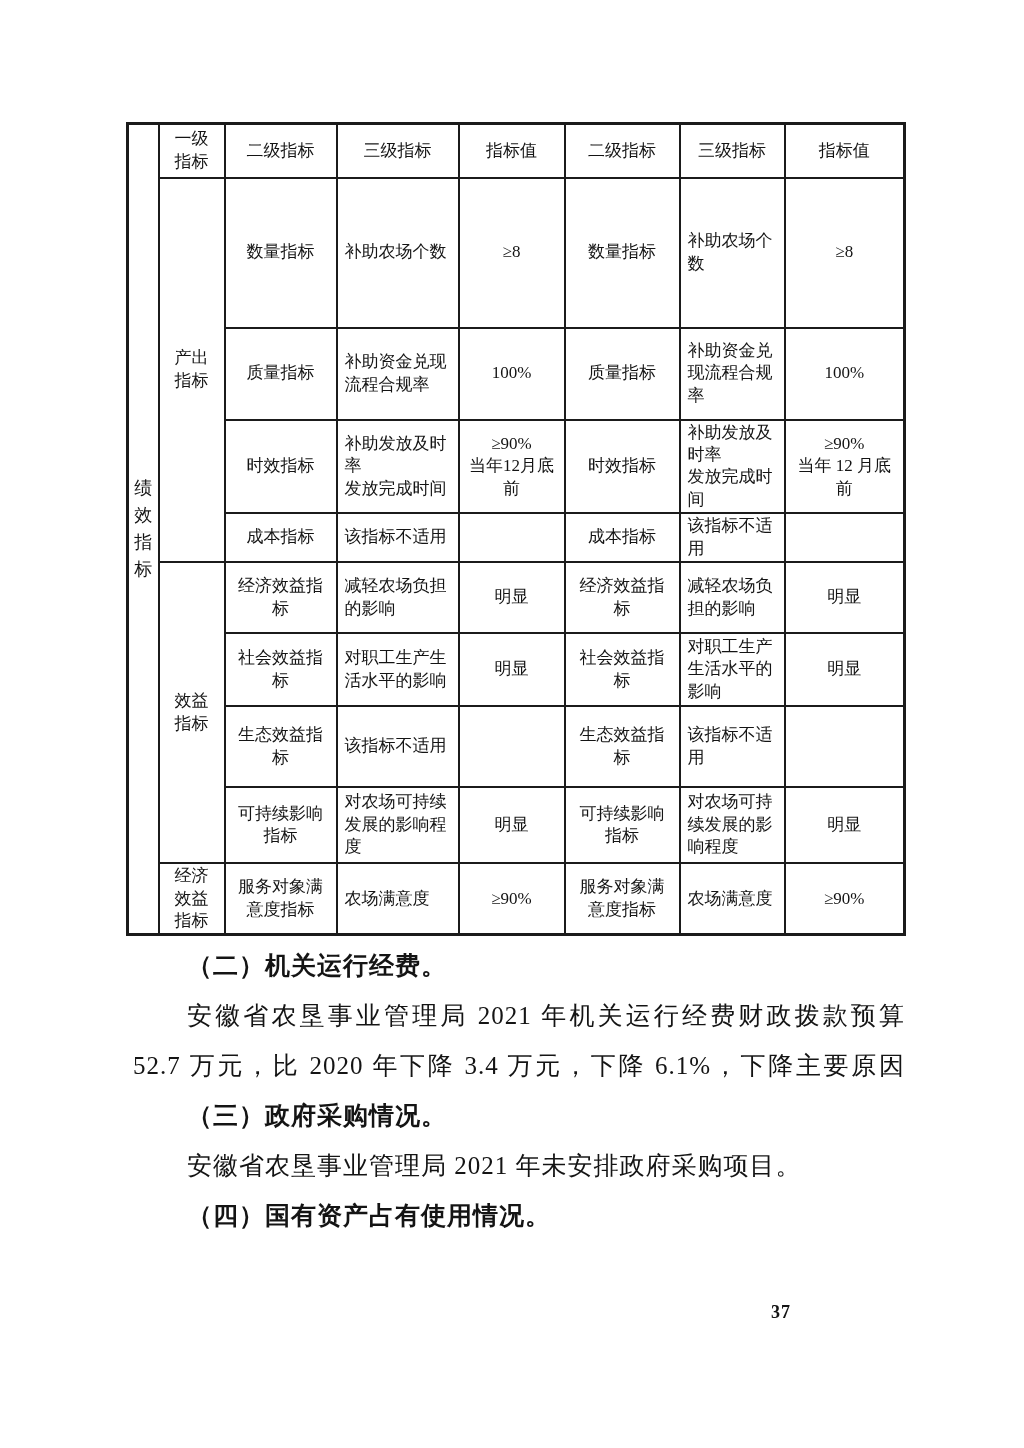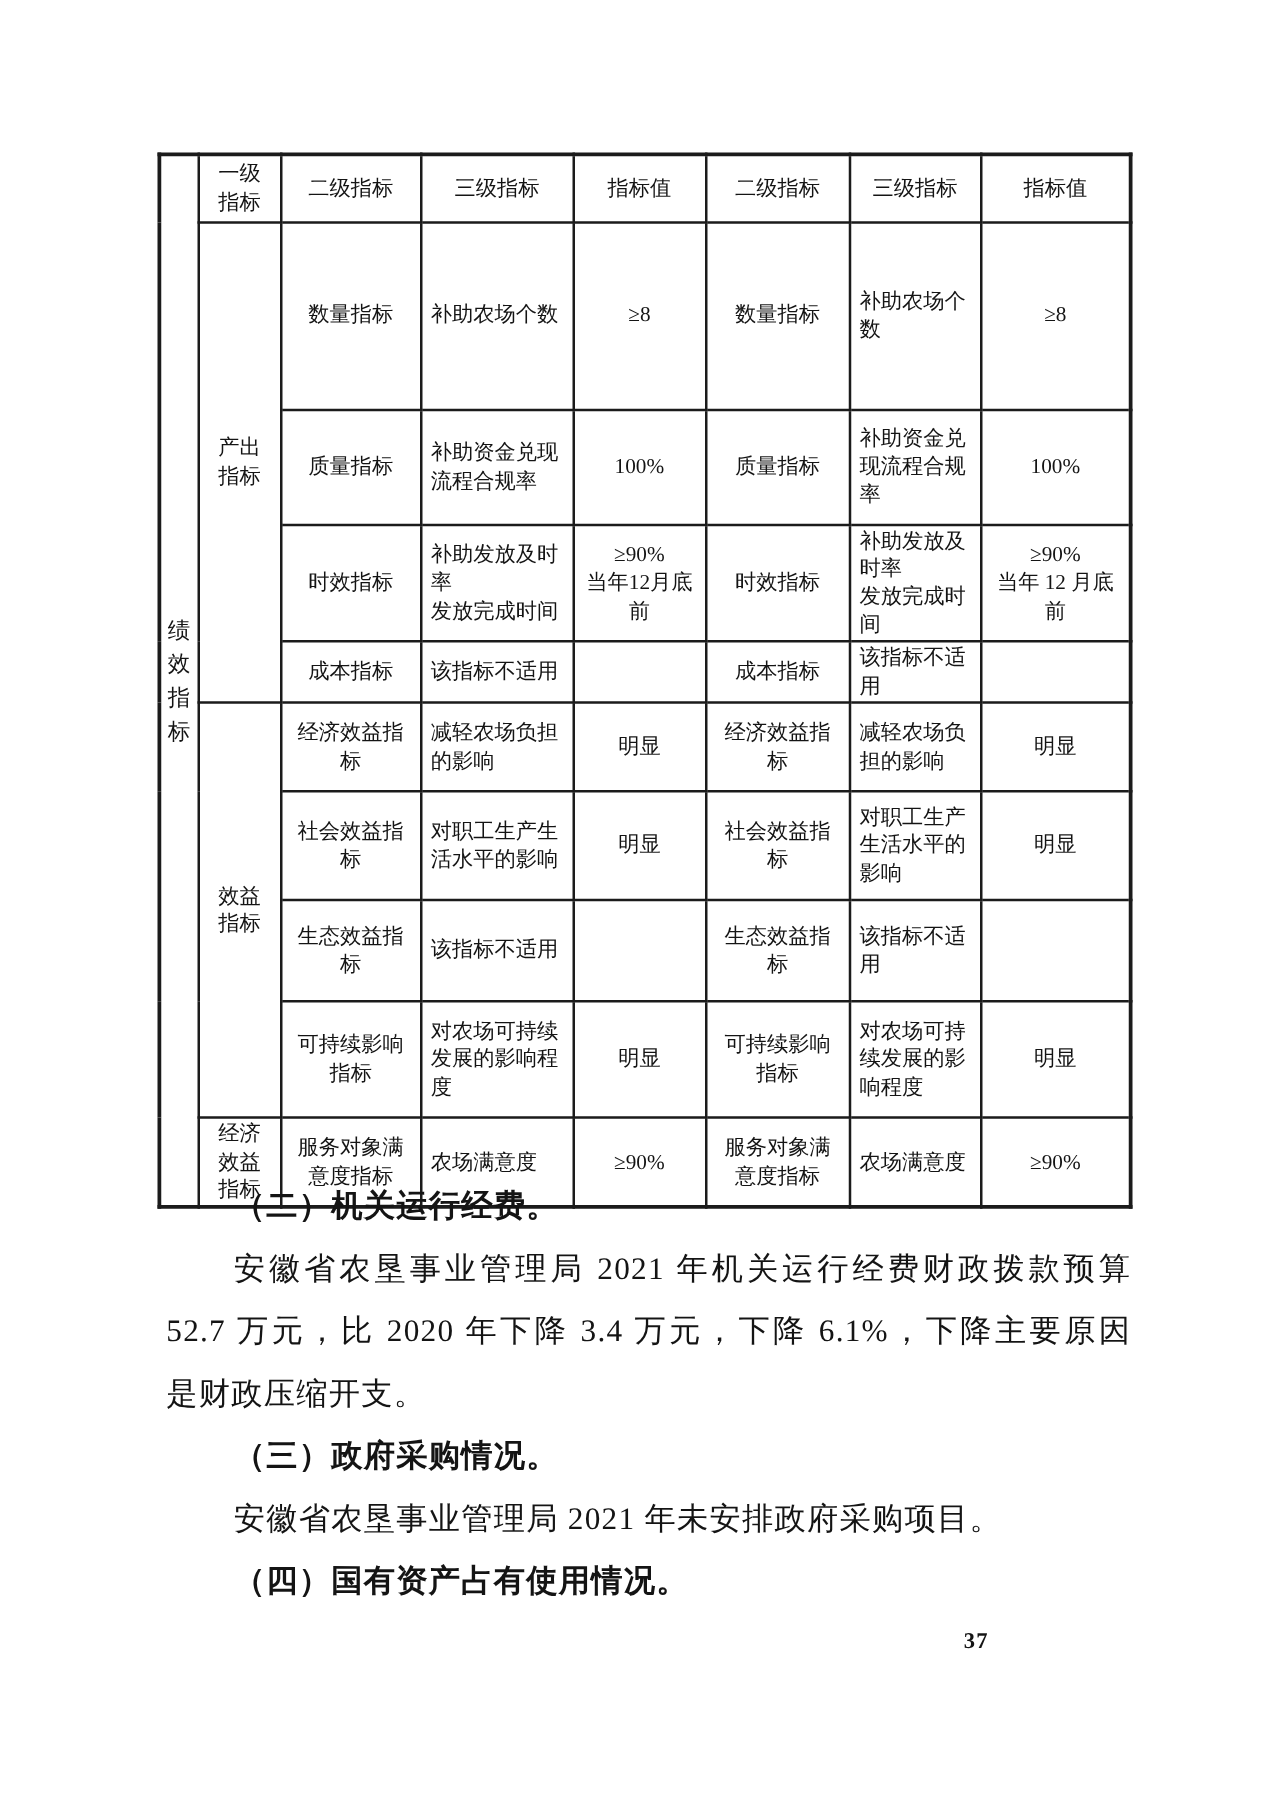--- a/index.html
+++ b/index.html
@@ -44,22 +44,22 @@
     word-break: break-all;
     text-align: center;
   }
   col.w0 { width: 31px; }  col.w1 { width: 66px; }
   col.w2 { width: 112px; } col.w3 { width: 122px; }
   col.w4 { width: 106px; } col.w5 { width: 115px; }
   col.w6 { width: 105px; } col.w7 { width: 120px; }
   tr.h0 { height: 54px; }  tr.h1 { height: 150px; }
   tr.h2 { height: 92px; }  tr.h3 { height: 92px; }
   tr.h4 { height: 48px; }  tr.h5 { height: 71px; }
-  tr.h6 { height: 87px; }  tr.h7 { height: 81px; }
-  tr.h8 { height: 93px; }  tr.h9 { height: 69px; }
+  tr.h6 { height: 73px; }  tr.h7 { height: 81px; }
+  tr.h8 { height: 76px; }  tr.h9 { height: 69px; }
 
   
   .content {
     position: absolute;
     left: 133px;
     top: 941px;
     width: 772px;
     font-size: 25px;
     line-height: 50px;
     letter-spacing: 1px;
@@ -185,21 +185,20 @@
         <td class="l">农场满意度</td>
         <td class="c">≥90%</td>
       </tr>
     </tbody>
   </table>
 
   <div class="content">
     <div class="heading">（二）机关运行经费。</div>
     <div class="pline first">安徽省农垦事业管理局 2021 年机关运行经费财政拨款预算</div>
     <div class="pline">52.7 万元，比 2020 年下降 3.4 万元，下降 6.1%，下降主要原因</div>
-    <div class="pline last">是财政压缩开支。</div>
     <div class="heading">（三）政府采购情况。</div>
     <div class="pindent">安徽省农垦事业管理局 2021 年未安排政府采购项目。</div>
     <div class="heading">（四）国有资产占有使用情况。</div>
   </div>
 
   <div class="pagenum">37</div>
 
 </div>
 
 </body></html>

